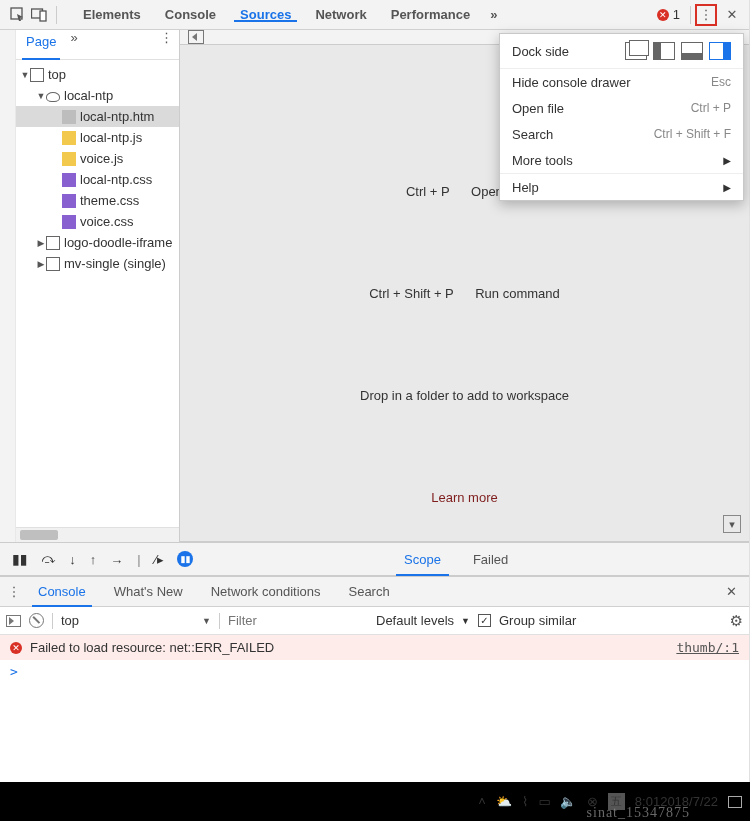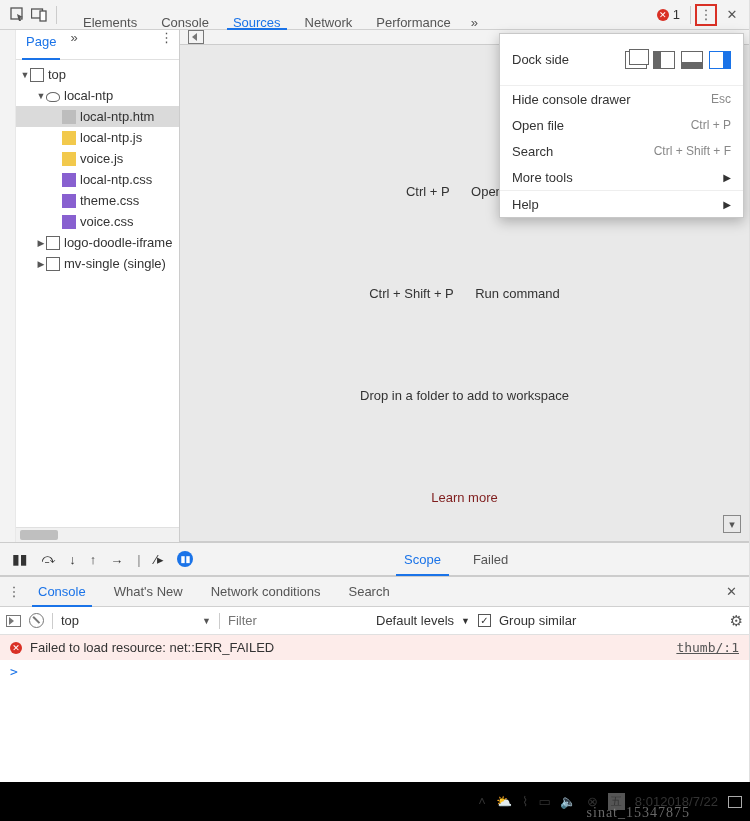--- a/index.html
+++ b/index.html
@@ -1,21 +1,21 @@
 <!DOCTYPE html>
 <html><head>
 <meta charset="utf-8">
 <style>
   *{box-sizing:border-box;margin:0;padding:0;font-family:"Segoe UI",Arial,sans-serif;font-size:13px;color:#333;}
   body{width:750px;height:821px;background:#fff;position:relative;overflow:hidden;}
   .devtools{display:flex;flex-direction:column;width:100%;height:782px;border-right:1px solid #e0e0e0;}
   
   .topbar{height:30px;display:flex;align-items:center;border-bottom:1px solid #d0d0d0;background:#f3f3f3;padding:0 6px;}
   .topbar .icon-btn{width:22px;height:22px;display:flex;align-items:center;justify-content:center;color:#555;}
-  .topbar .tabs{display:flex;align-items:flex-end;height:30px;margin-left:8px;}
+  .topbar .tabs{display:flex;align-items:center;height:30px;margin-left:8px;font-weight:bold;}
   .topbar .tab{padding:0 12px;display:flex;align-items:center;color:#555;cursor:pointer;position:relative;}
   .topbar .tab.active{color:#1a73e8;}
   .topbar .tab.active::after{content:"";position:absolute;bottom:0;left:6px;right:6px;height:2px;background:#1a73e8;}
   .topbar .chev{padding:0 8px;color:#555;}
   .topbar .spacer{flex:1;}
   .err{display:flex;align-items:center;gap:4px;margin-right:6px;}
   .err-dot{width:12px;height:12px;border-radius:50%;background:#d93025;color:#fff;font-size:9px;display:flex;align-items:center;justify-content:center;}
   .kebab{width:22px;height:22px;display:flex;align-items:center;justify-content:center;border:2px solid #d93025;color:#555;}
   .close-x{width:22px;height:22px;display:flex;align-items:center;justify-content:center;color:#555;margin-left:4px;}
   
@@ -75,21 +75,21 @@
   .log .errline{background:#fdecea;padding:5px 10px;display:flex;align-items:center;font-family:Consolas,monospace;color:#c5221f;}
   .log .errline .dot{width:12px;height:12px;border-radius:50%;background:#d93025;color:#fff;font-size:9px;display:flex;align-items:center;justify-content:center;margin-right:8px;}
   .log .errline .loc{margin-left:auto;color:#555;text-decoration:underline;font-family:Consolas,monospace;}
   .log .prompt{color:#1a73e8;padding:4px 10px;font-family:Consolas,monospace;}
   
   .popup{position:absolute;top:33px;right:6px;width:245px;background:#fff;border:1px solid #c8c8c8;box-shadow:0 4px 12px rgba(0,0,0,.25);z-index:50;}
   .popup .row{display:flex;align-items:center;height:26px;padding:0 12px;}
   .popup .row.hover{border:2px solid #d93025;height:28px;padding:0 10px;}
   .popup .row .lbl{flex:1;color:#333;}
   .popup .row .sc{color:#888;font-size:12px;}
-  .popup .dock{height:52px;display:flex;align-items:center;padding:0 12px;gap:6px;border-bottom:1px solid #eee;}
+  .popup .dock{height:35px;display:flex;align-items:center;padding:0 12px;gap:6px;border-bottom:1px solid #eee;}
   .popup .dock .lbl{flex:1;color:#333;}
   .popup .dock .db{width:22px;height:18px;border:1.5px solid #666;position:relative;}
   .popup .dock .db.win::after{content:"";position:absolute;right:-3px;top:-3px;width:18px;height:14px;border:1.5px solid #666;background:#fff;}
   .popup .dock .db.left::before{content:"";position:absolute;left:0;top:0;bottom:0;width:7px;background:#666;}
   .popup .dock .db.bottom::before{content:"";position:absolute;left:0;right:0;bottom:0;height:6px;background:#666;}
   .popup .dock .db.right{border-color:#1a73e8;}
   .popup .dock .db.right::before{content:"";position:absolute;right:0;top:0;bottom:0;width:7px;background:#1a73e8;}
   .popup hr{border:none;border-top:1px solid #eee;}
   .popup .arr{font-size:10px;color:#333;}
   

